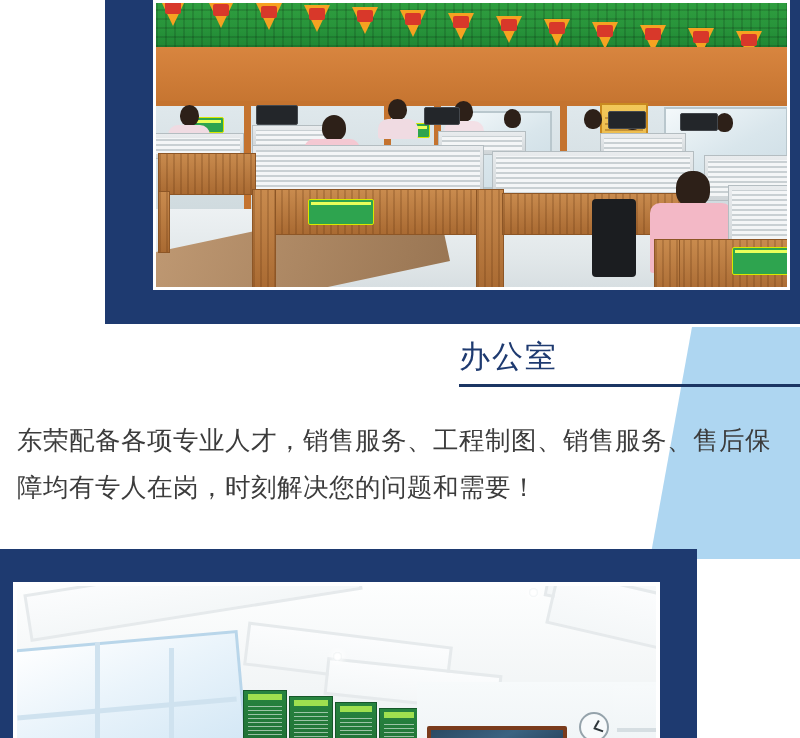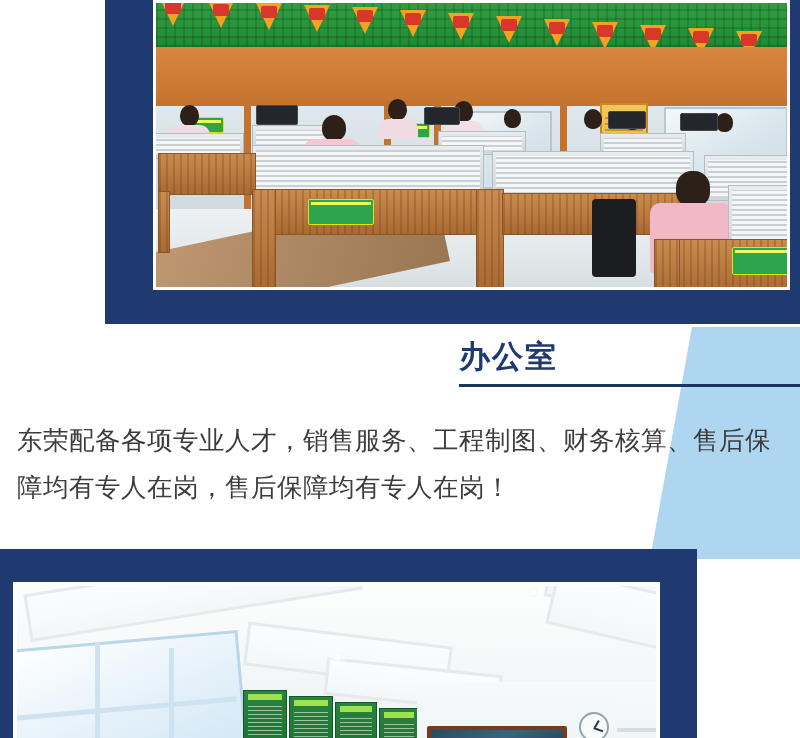--- a/index.html
+++ b/index.html
@@ -297,21 +297,21 @@
     position: absolute;
     background: linear-gradient(#f7fafb, #eef3f5);
   }
 
   
   .title {
     position: absolute;
     left: 459px;
     top: 341px;
     font-size: 31px;
-    font-weight: bold;
+    font-weight: normal;
     color: #1e3a70;
     letter-spacing: 2px;
     line-height: 1;
     white-space: nowrap;
   }
   .title-rule {
     position: absolute;
     left: 459px;
     top: 384px;
     width: 341px;
@@ -452,21 +452,21 @@
 
       </div>
     </div>
   </div>
 
   <div class="lightblue-panel"></div>
 
   <div class="title">办公室</div>
   <div class="title-rule"></div>
 
-  <div class="body-text">东荣配备各项专业人才，销售服务、工程制图、财务核算、售后保障均有专人在岗，售后保障均有专人在岗！</div>
+  <div class="body-text">东荣配备各项专业人才，销售服务、工程制图、销售服务、售后保障均有专人在岗，时刻解决您的问题和需要！</div>
 
   <div class="band-bottom"></div>
 
   <div class="photo-bottom-frame">
     <div class="photo">
       <div class="meeting">
 
         <div class="m-ceiling"></div>
         <div class="m-coffer" style="left:8px; top:-18px; width:330px; height:42px; transform:rotate(-9deg);"></div>
         <div class="m-coffer" style="left:530px; top:-26px; width:240px; height:54px; transform:rotate(11deg);"></div>

